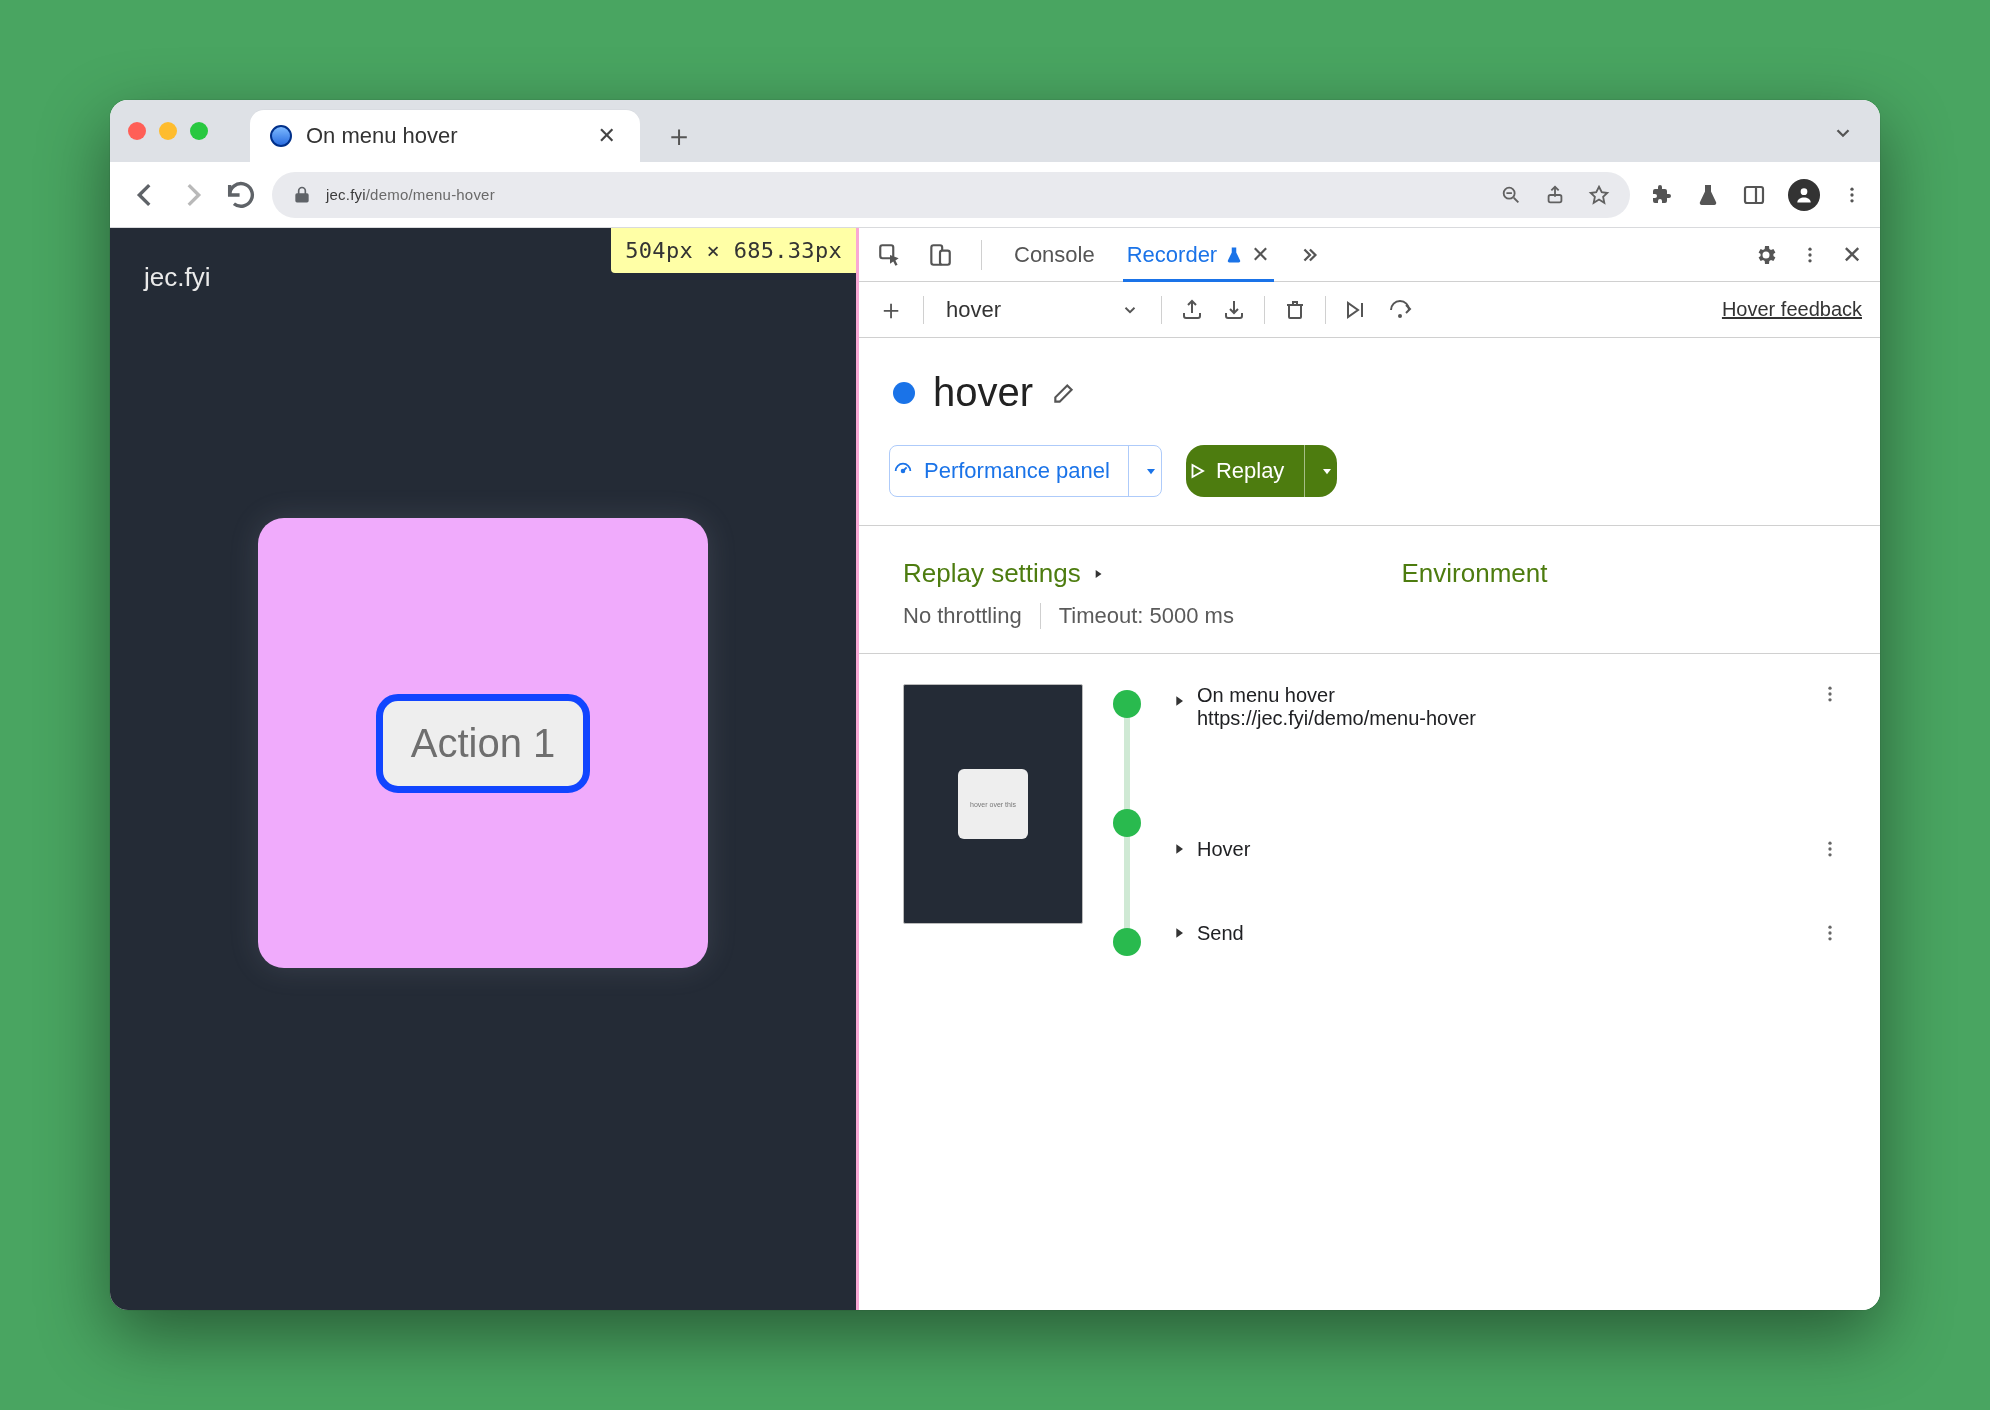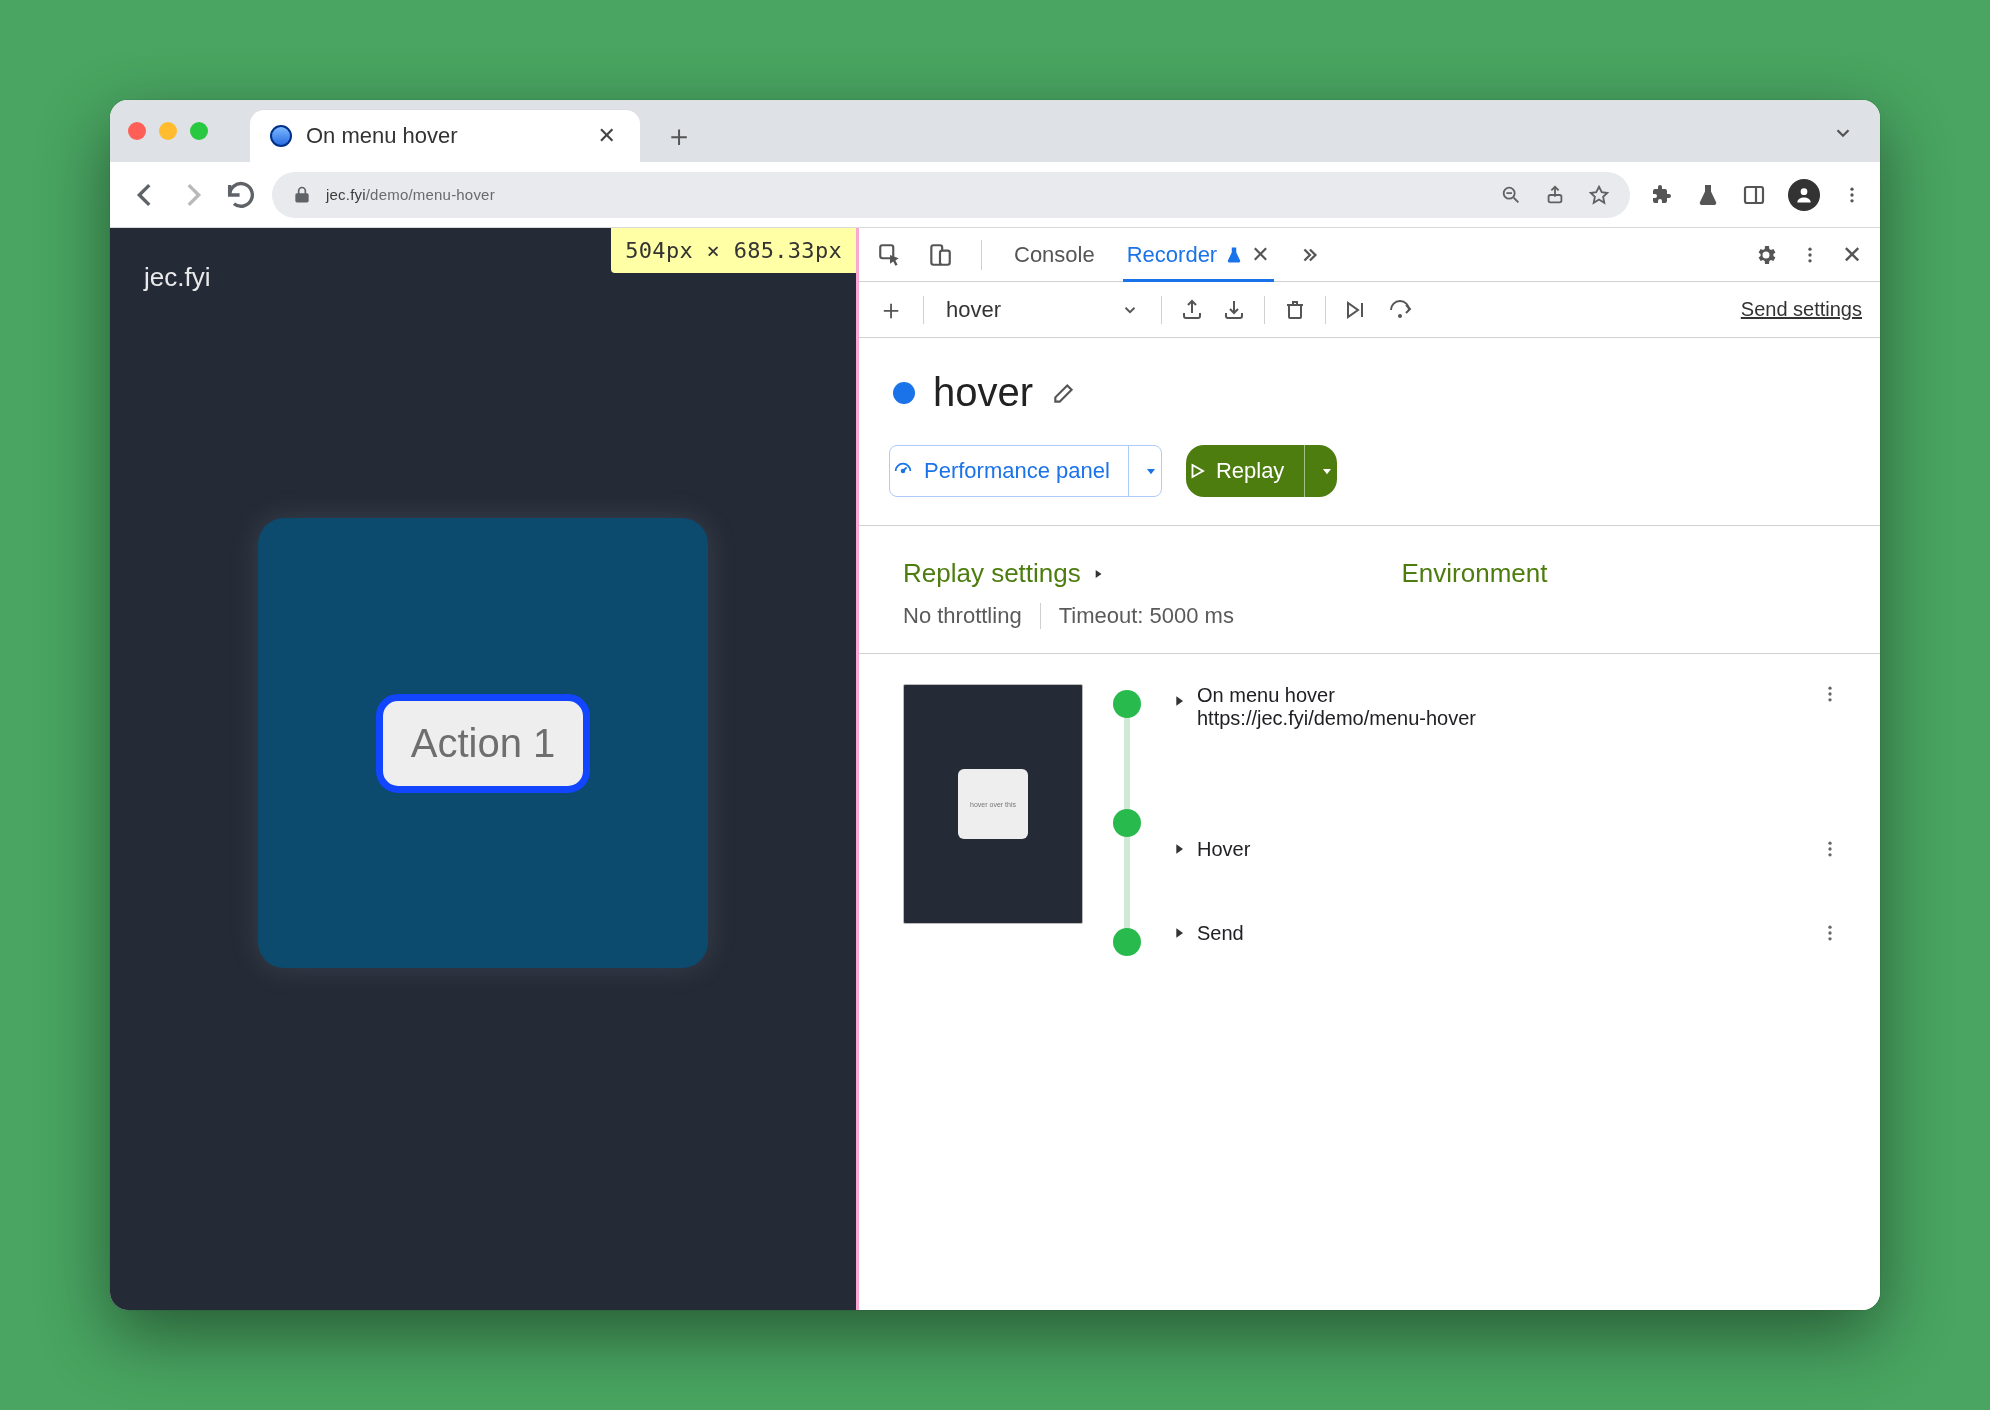--- a/index.html
+++ b/index.html
@@ -94,21 +94,21 @@
   }
   .page-title{position:absolute;top:34px;left:34px;font-size:26px;color:#eaeaea;font-weight:500;}
   .size-pill{
     position:absolute;top:0;right:0;
     background:var(--highlight);color:#333;font-size:22px;
     padding:10px 14px;border-radius:0 0 0 4px;
     font-family:monospace,monospace;letter-spacing:.3px;
   }
   .card{
     position:absolute;left:148px;top:290px;width:450px;height:450px;
-    background:#0c4a6e;border-radius:26px;
+    background:#f0abfc;border-radius:26px;
     box-shadow:0 0 30px rgba(180,190,210,.15);
     display:flex;align-items:center;justify-content:center;
   }
   .action{
     border:7px solid #1145ff;border-radius:22px;
     padding:20px 28px;font-size:40px;color:#6e6e6e;font-weight:500;
     background:#eeeeee;
   }
   
   .dt{flex:1;display:flex;flex-direction:column;background:#fff;border-left:3px solid #f9a8d4;min-width:0;}
@@ -371,21 +371,21 @@
               <line x1="18" y1="5" x2="18" y2="19"></line>
             </svg>
           </span>
         <span>
             <svg width="28" height="24" viewBox="0 0 28 24" fill="none" stroke="#555" stroke-width="2">
               <path d="M3 12a9 9 0 0 1 18 0"></path>
               <polyline points="18 7 22 11 18 15"></polyline>
               <circle cx="12" cy="18" r="2" fill="#555" stroke="none"></circle>
             </svg>
           </span>
-        <a class="link">Send settings</a>
+        <a class="link">Hover feedback</a>
       </div>
 
       <div class="dt-body">
         <div class="rec-head">
           <div class="bullet"></div>
           <div class="name">hover</div>
           <span>
               <svg width="26" height="26" viewBox="0 0 24 24" fill="none" stroke="#555" stroke-width="2">
                 <path d="M4 20h4L19 9l-4-4L4 16v4z"></path>
               </svg>

